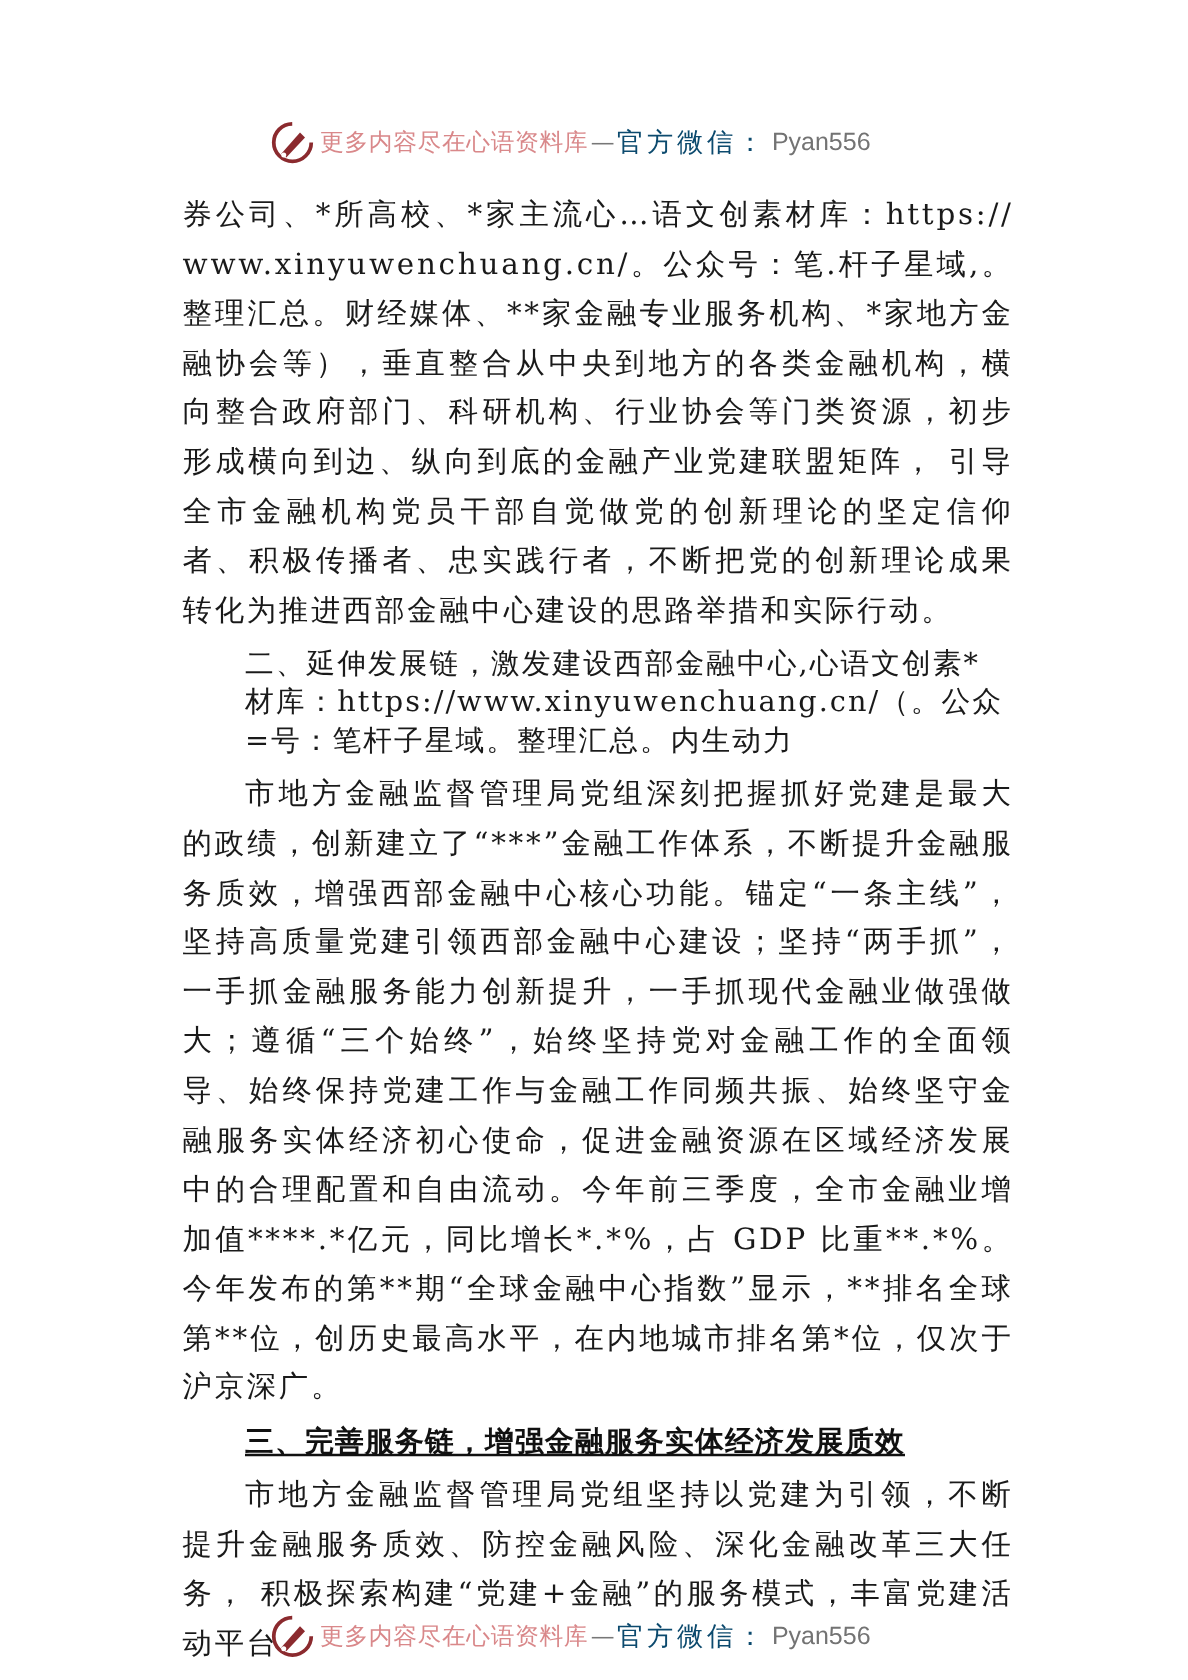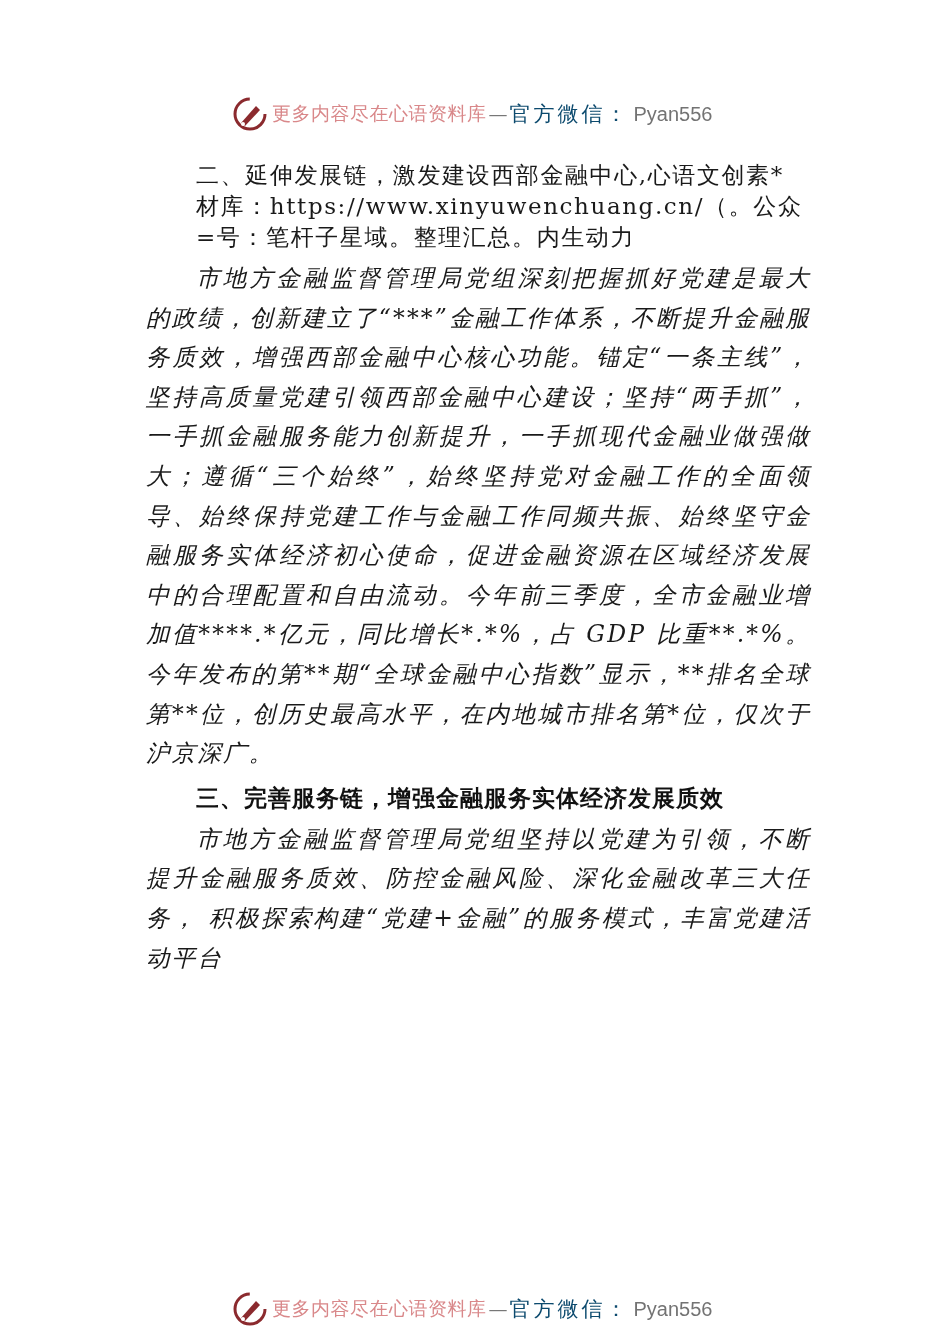--- a/index.html
+++ b/index.html
@@ -1,51 +1,52 @@
 <!DOCTYPE html>
 <html><head>
   <meta charset="utf-8">
   <style>
     html, body { margin: 0; padding: 0; background: #ffffff; }
     body { width: 950px; height: 1344px; position: relative; overflow: hidden;
            font-family: "DejaVu Serif", "Liberation Serif", serif; color: #111; }
-    .banner { position: absolute; left: 232px; width: 500px; height: 40px;
+    .banner { position: absolute; left: 216px; width: 500px; height: 40px;
               display: flex; align-items: center; }
     .banner.top { top: 94px; }
     .banner.bottom { top: 1289px; }
     .logo { width: 36px; height: 36px; margin-right: 4px; flex: none; }
     .banner-main { font-family: "DejaVu Serif", serif; font-size: 19px; color: #d9888a; letter-spacing: 0.5px; }
     .banner-sep { font-size: 19px; color: #777; margin: 0 2px; }
     .banner-wx { font-family: "DejaVu Serif", serif; font-size: 21px; color: #0c4a6e; letter-spacing: 3px; }
     .banner-id { font-family: Liberation Sans, sans-serif; font-size: 20px; color: #737373; margin-left: 4px; }
     .page { position: absolute; left: 146px; top: 152px; width: 665px; }
     .p { font-size: 23.5px; line-height: 39.6px; margin: 0; text-align: justify;
          letter-spacing: 2.2px; color: #1a1a1a; word-break: break-all; }
-    .indent { text-indent: 50px; font-style: italic; }
+    .indent { text-indent: 50px; }
     .sub { font-size: 23px; line-height: 31px; margin: 8px 4px 6px 50px;
            letter-spacing: 1.6px; color: #1a1a1a; word-break: break-all; }
     .h3 { font-family: "DejaVu Sans", "Liberation Sans", sans-serif; font-weight: bold;
-          font-size: 23px; line-height: 44px; margin: 2px 0 0 50px; letter-spacing: 1px; color: #111; }
+          font-size: 23px; line-height: 44px; margin: 2px 0 0 50px; letter-spacing: 1px; color: #111; text-decoration: underline; }
   </style>
 </head>
 <body>
 
 <div class="banner top">
   <svg class="logo" viewBox="0 0 36 36">
     <circle cx="18" cy="18" r="15" fill="none" stroke="#8b2a2e" stroke-width="3" stroke-dasharray="70 25"></circle>
     <path d="M9 27 L24 10 L28 14 L13 30 Z" fill="#8b2a2e"></path>
     <circle cx="11" cy="28" r="2" fill="#fff"></circle>
   </svg>
   <span class="banner-main">更多内容尽在心语资料库</span>
   <span class="banner-sep">—</span>
   <span class="banner-wx">官方微信：</span>
   <span class="banner-id">Pyan556</span>
 </div>
 
 <div class="page">
+  <p class="p">券公司、*所高校、*家主流心…语文创素材库：https://www.xinyuwenchuang.cn/。公众号：笔.杆子星域,。整理汇总。财经媒体、**家金融专业服务机构、*家地方金融协会等），垂直整合从中央到地方的各类金融机构，横向整合政府部门、科研机构、行业协会等门类资源，初步形成横向到边、纵向到底的金融产业党建联盟矩阵， 引导全市金融机构党员干部自觉做党的创新理论的坚定信仰者、积极传播者、忠实践行者，不断把党的创新理论成果转化为推进西部金融中心建设的思路举措和实际行动。</p>
   <p class="sub">二、延伸发展链，激发建设西部金融中心,心语文创素*材库：https://www.xinyuwenchuang.cn/（。公众=号：笔杆子星域。整理汇总。内生动力</p>
   <p class="p indent">市地方金融监督管理局党组深刻把握抓好党建是最大的政绩，创新建立了“***”金融工作体系，不断提升金融服务质效，增强西部金融中心核心功能。锚定“一条主线”，坚持高质量党建引领西部金融中心建设；坚持“两手抓”，一手抓金融服务能力创新提升，一手抓现代金融业做强做大；遵循“三个始终”，始终坚持党对金融工作的全面领导、始终保持党建工作与金融工作同频共振、始终坚守金融服务实体经济初心使命，促进金融资源在区域经济发展中的合理配置和自由流动。今年前三季度，全市金融业增加值****.*亿元，同比增长*.*%，占 GDP 比重**.*%。今年发布的第**期“全球金融中心指数”显示，**排名全球第**位，创历史最高水平，在内地城市排名第*位，仅次于沪京深广。</p>
   <p class="h3">三、完善服务链，增强金融服务实体经济发展质效</p>
   <p class="p indent">市地方金融监督管理局党组坚持以党建为引领，不断提升金融服务质效、防控金融风险、深化金融改革三大任务， 积极探索构建“党建+金融”的服务模式，丰富党建活动平台</p>
 </div>
 
 <div class="banner bottom">
   <svg class="logo" viewBox="0 0 36 36">
     <circle cx="18" cy="18" r="15" fill="none" stroke="#8b2a2e" stroke-width="3" stroke-dasharray="70 25"></circle>
     <path d="M9 27 L24 10 L28 14 L13 30 Z" fill="#8b2a2e"></path>

